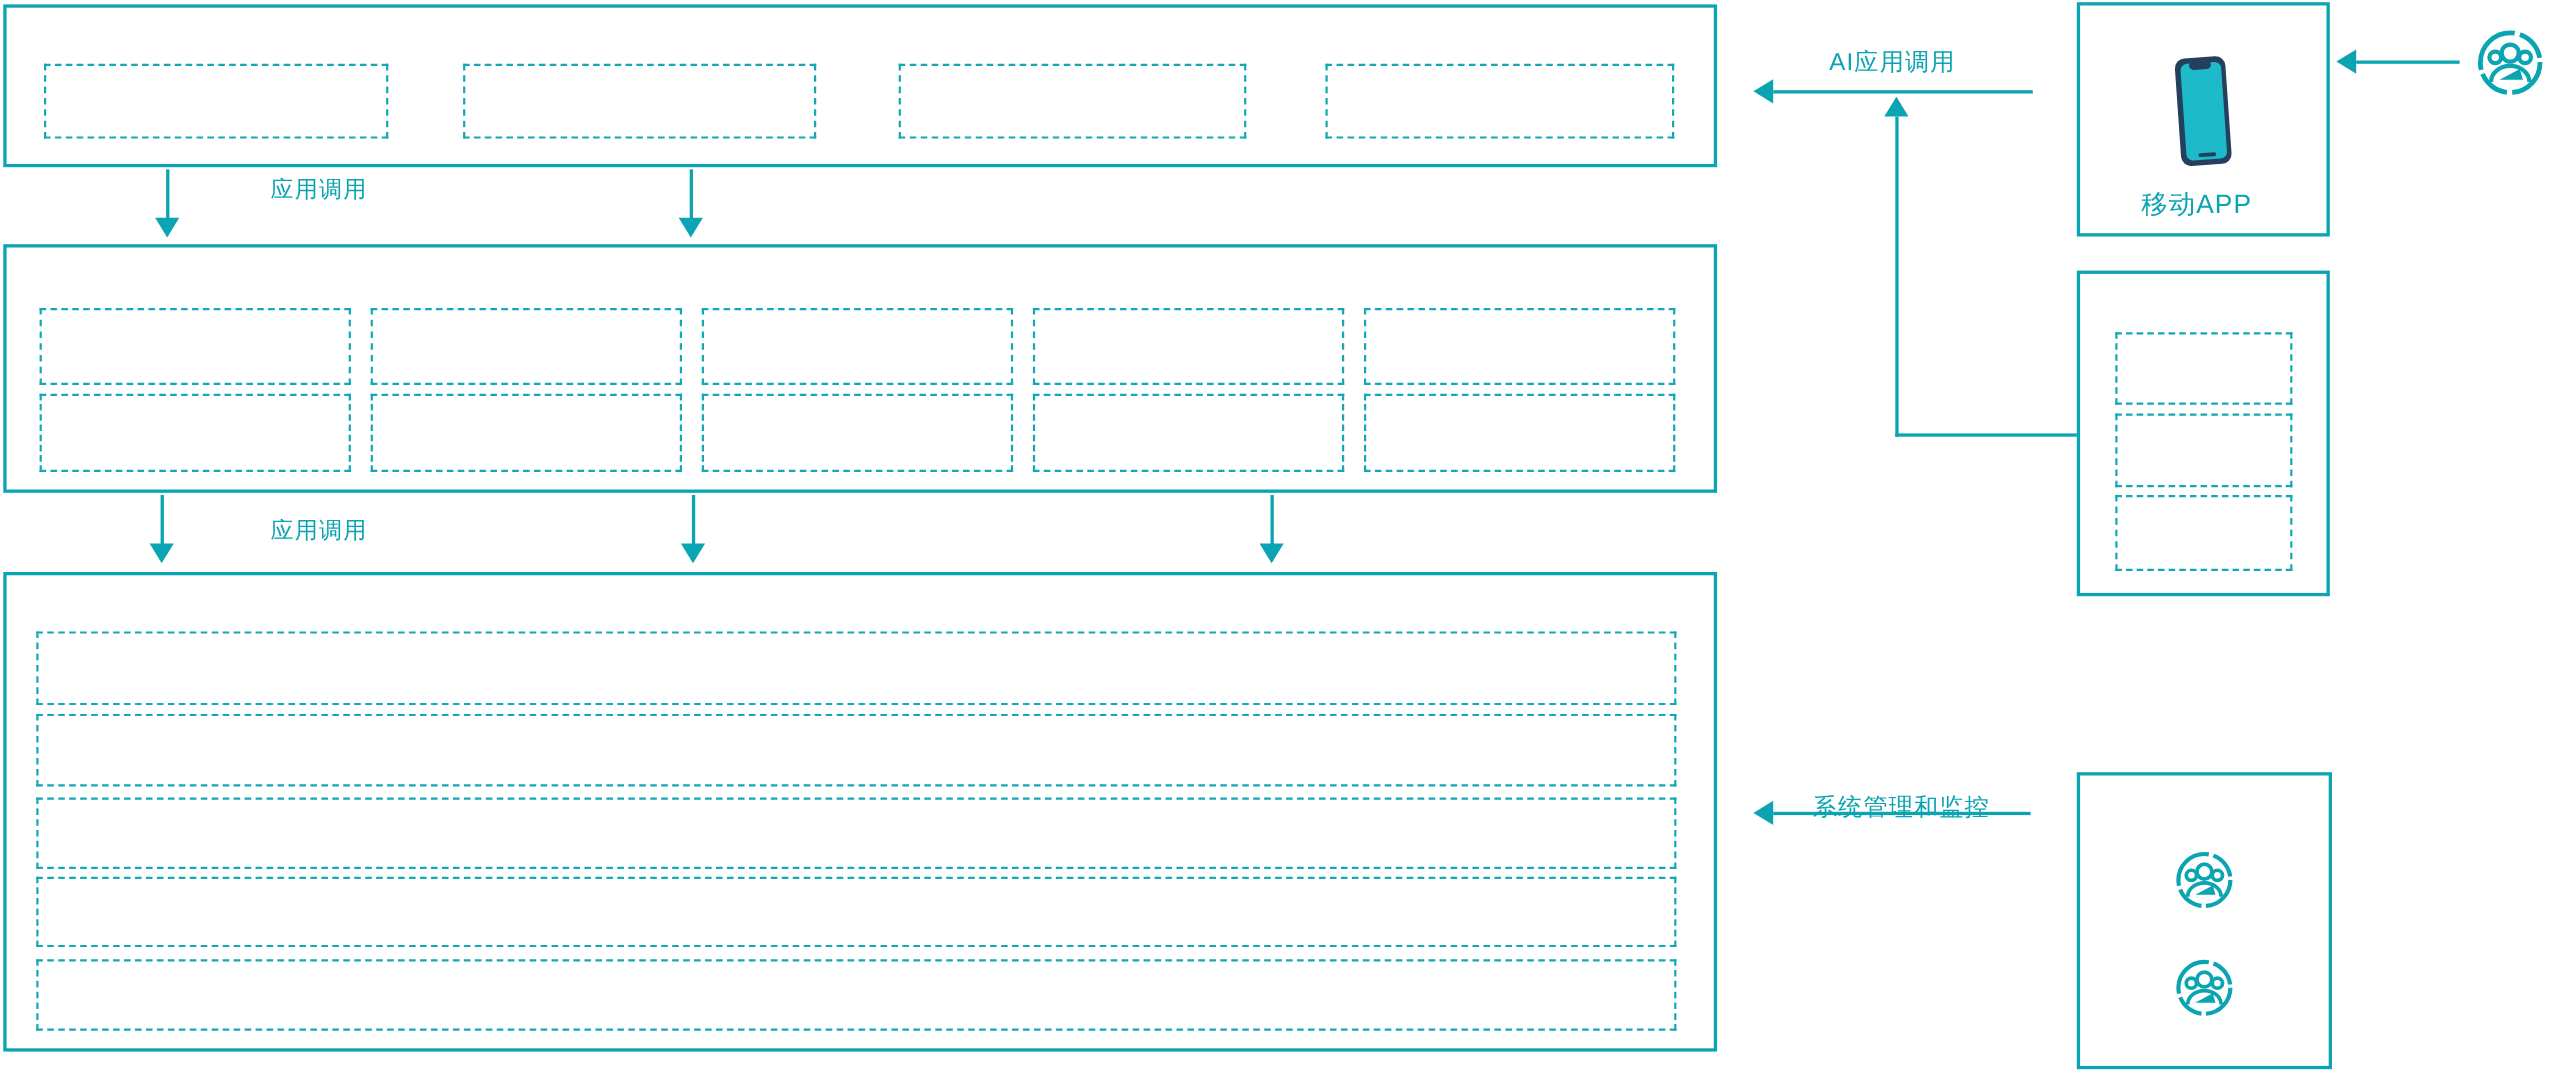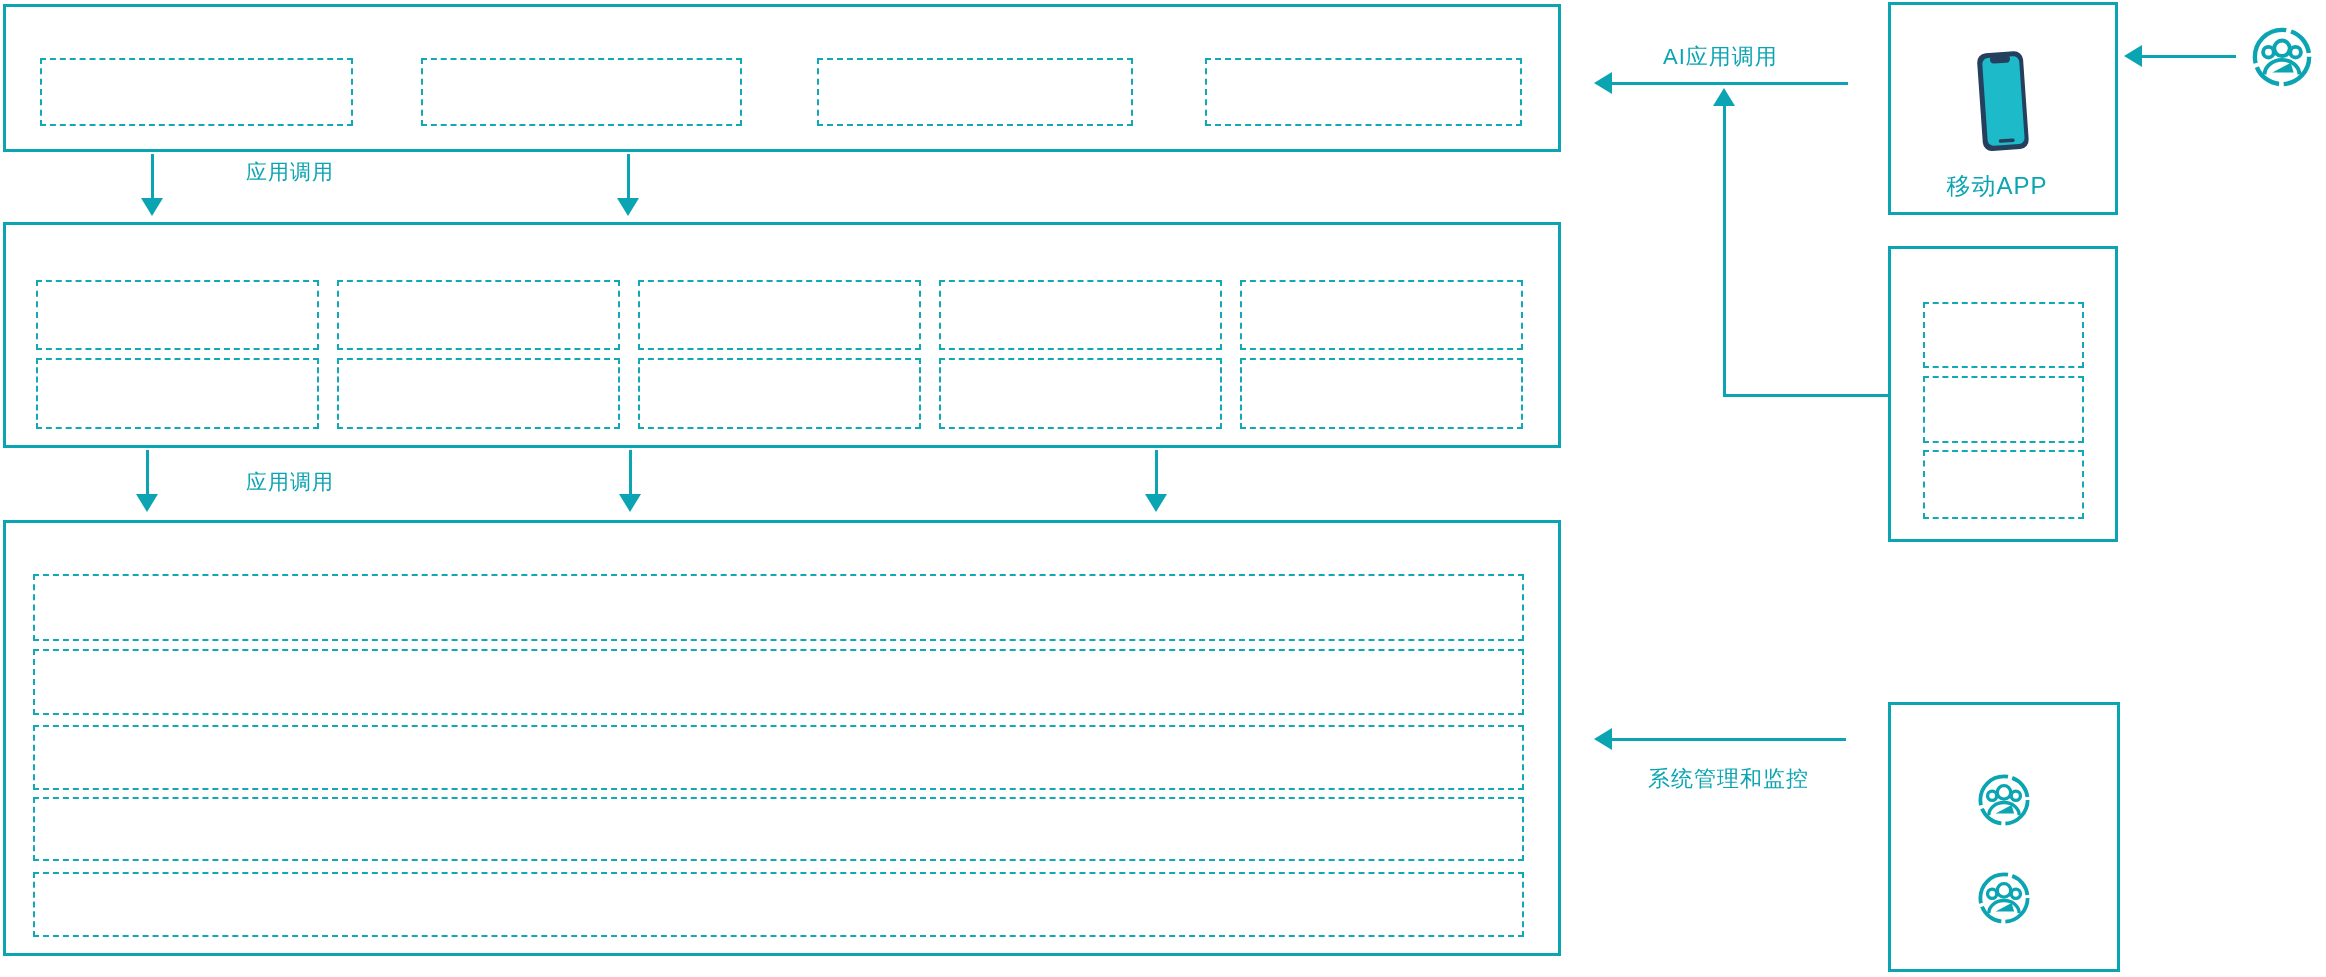--- a/index.html
+++ b/index.html
@@ -127,15 +127,15 @@
   <div class="hline" style="left:1612px;top:82px;width:236px;"></div>
   <div class="head-left" style="left:1594px;top:72px;"></div>
   <span class="lbl lbl-lg" style="left:1663px;top:42px;">AI应用调用</span>
 
   <div class="hline" style="left:1723px;top:394px;width:165px;"></div>
   <div class="vline" style="left:1723px;top:106px;height:291px;"></div>
   <div class="head-up" style="left:1713px;top:88px;"></div>
 
   <div class="hline" style="left:1612px;top:738px;width:234px;"></div>
   <div class="head-left" style="left:1594px;top:728px;"></div>
-  <span class="lbl lbl-lg" style="left:1648px;top:764px;">系统管理和监控</span>
+  <span class="lbl lbl-lg" style="left:1648px;top:719px;">系统管理和监控</span>
 
 </div>
 
 </body></html>

